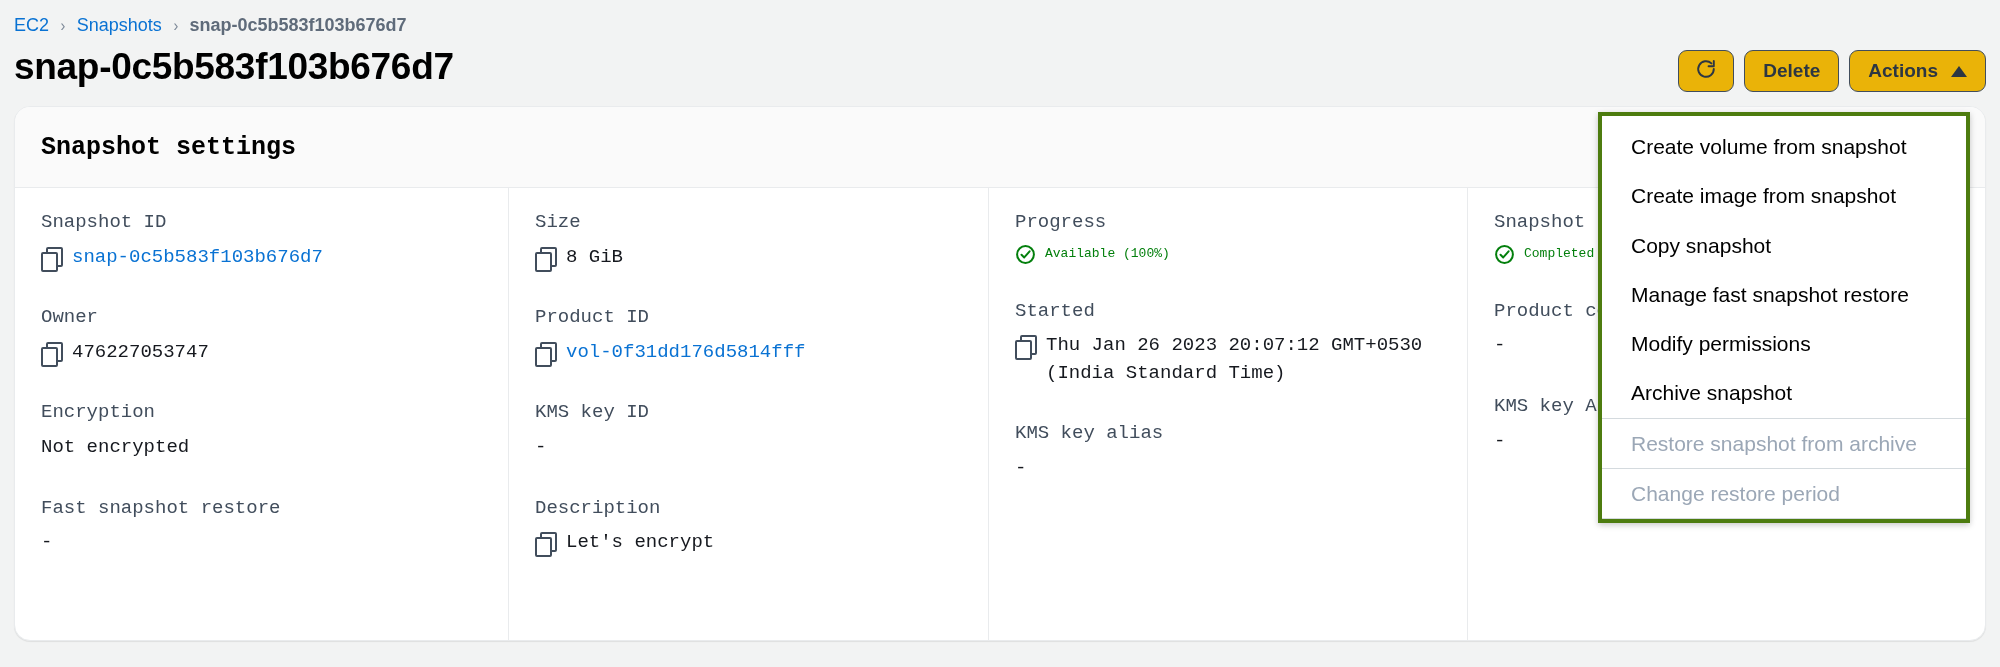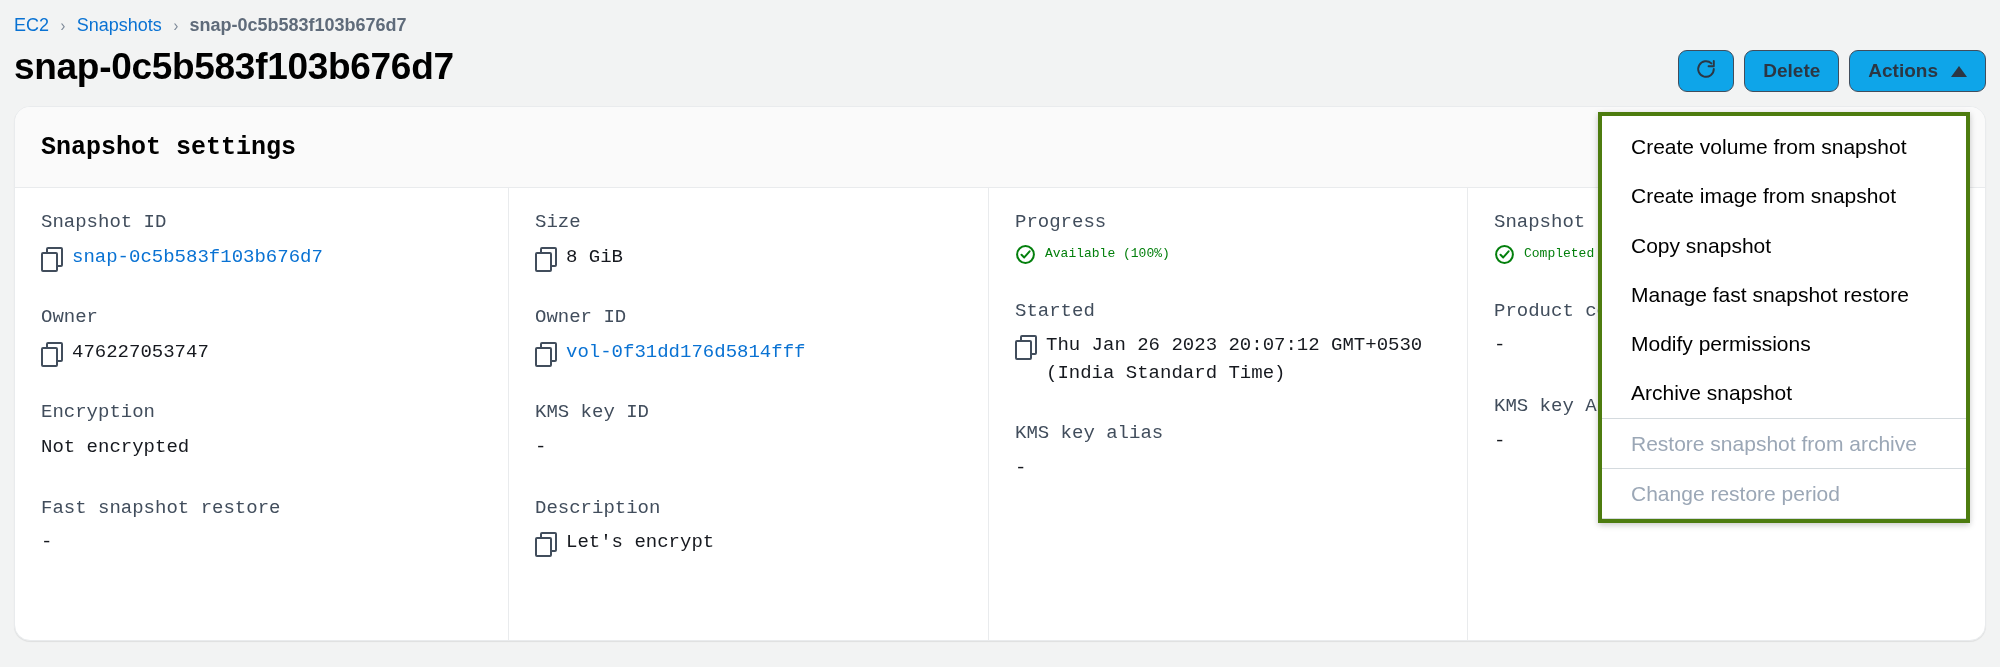--- a/index.html
+++ b/index.html
@@ -59,21 +59,21 @@
     line-height: 1.15;
     padding-top: 2px;
   }
   .head-actions {
     display: flex;
     align-items: center;
     gap: 10px;
     padding-top: 6px;
   }
   .btn {
-    background: #0ea5e9;
+    background: #eab308;
     border: 1.6px solid #414d5c;
     border-radius: 9px;
     color: #2c3643;
     font-size: 19px;
     font-weight: bold;
     font-family: "Liberation Sans", sans-serif;
     padding: 0 18px;
     height: 42px;
     display: flex;
     align-items: center;
@@ -287,21 +287,21 @@
       </div>
       <div class="detail-col">
         <div class="field">
           <div class="field-label">Size</div>
           <div class="field-value">
             <span class="copy-icon"></span>
             <span class="vtext">8 GiB</span>
           </div>
         </div>
         <div class="field">
-          <div class="field-label">Owner ID</div>
+          <div class="field-label">Product ID</div>
           <div class="field-value">
             <span class="copy-icon"></span>
             <span class="vtext value-link">vol-0f31dd176d5814fff</span>
           </div>
         </div>
         <div class="field">
           <div class="field-label">KMS key ID</div>
           <div class="field-value plain">
             <span class="vtext">-</span>
           </div>

